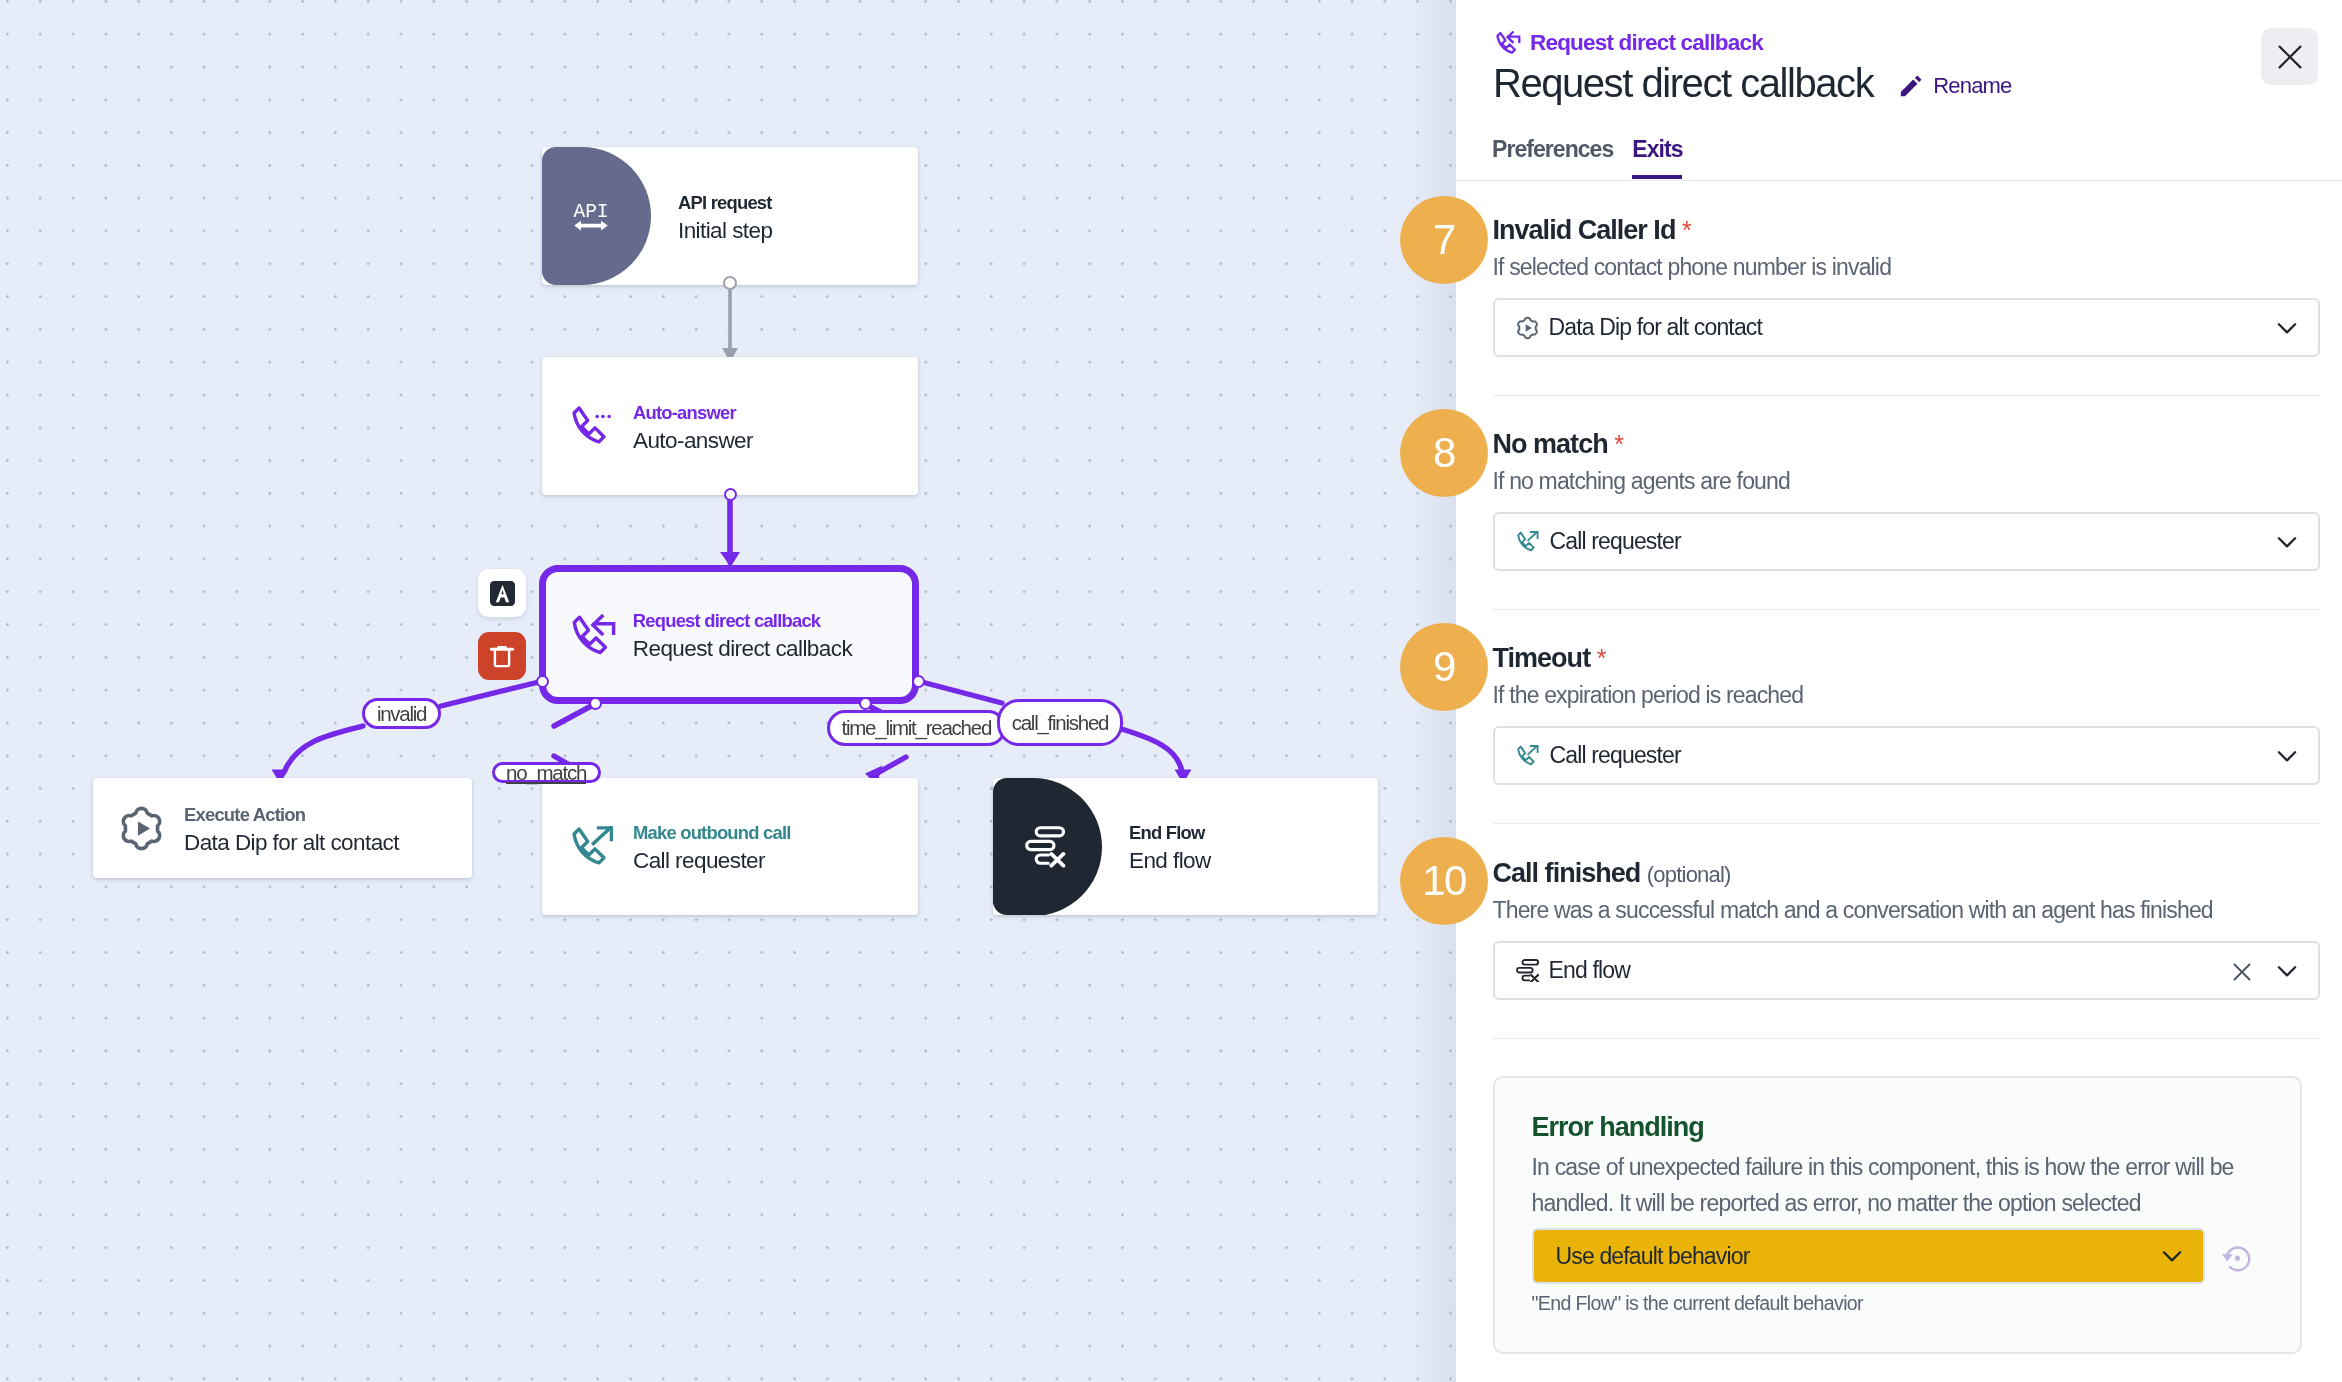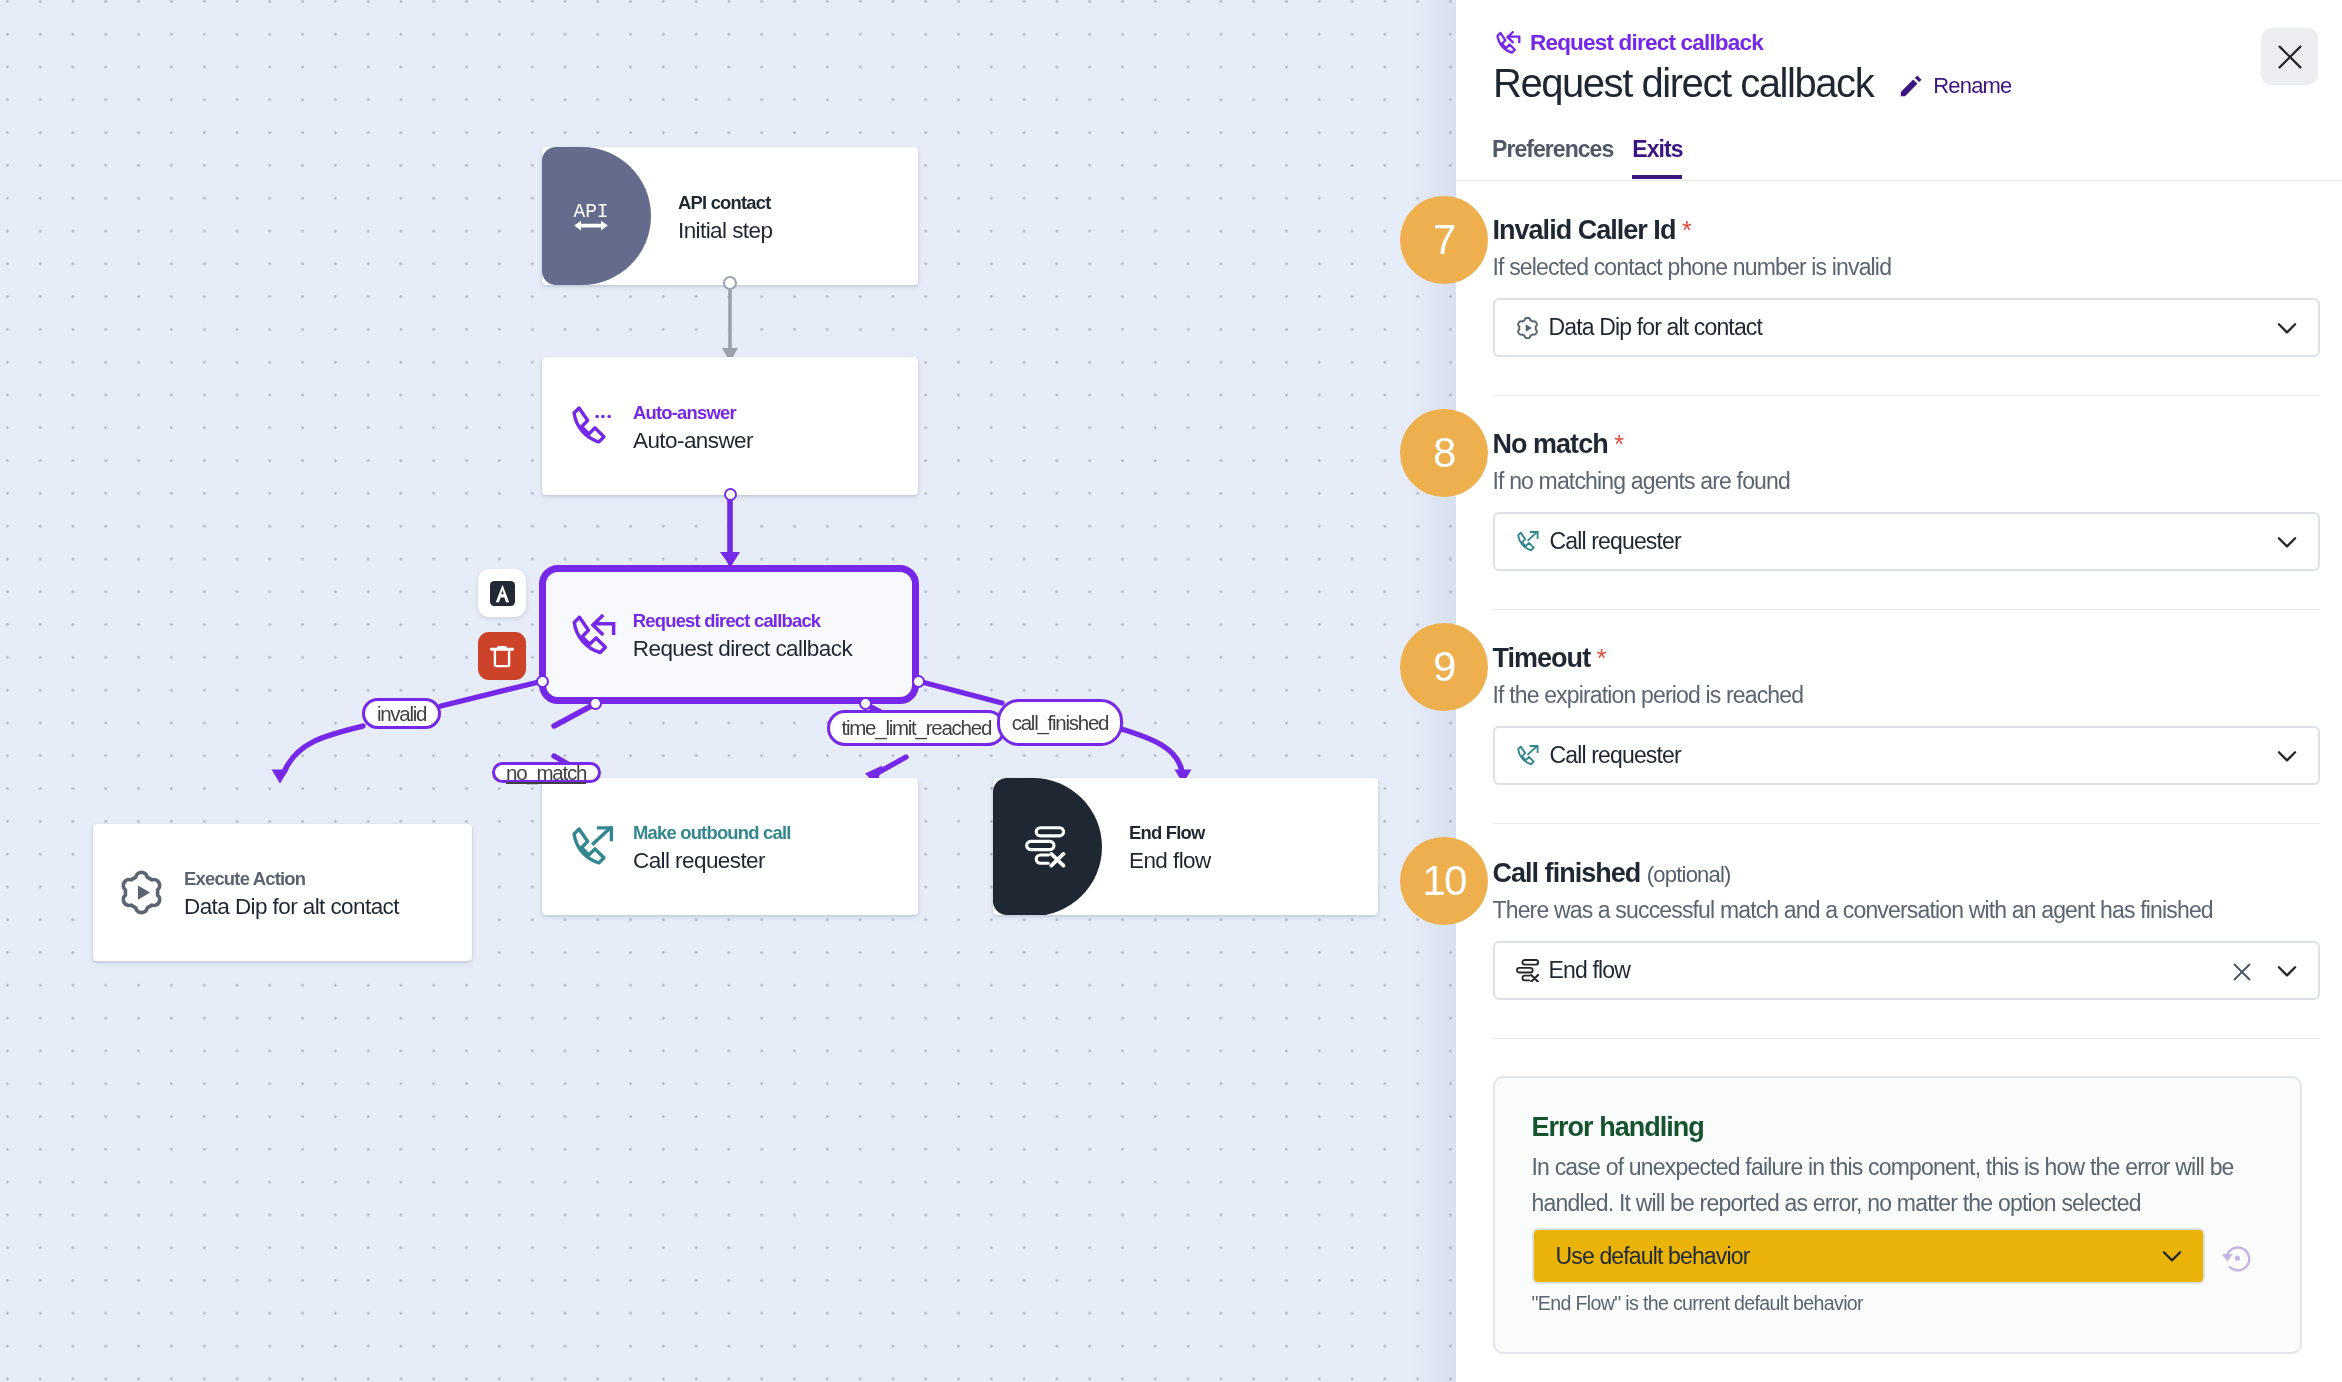--- a/index.html
+++ b/index.html
@@ -154,21 +154,21 @@
 
     <div class="node" id="n-api" style="left:542px; top:147px; width:376px; height:138px;">
       <div class="dcap" style="background:#646b8c;"></div>
       <div class="capicon">
         <svg width="36" height="32" viewBox="0 0 36 32">
           <text x="18" y="17.2" text-anchor="middle" font-family="'Liberation Mono', monospace" font-size="19.5" font-weight="400" fill="#fff" letter-spacing="0">API</text>
           <path d="M1.2 25.6 L8.0 20.8 L8.0 23.8 L28.0 23.8 L28.0 20.8 L34.8 25.6 L28.0 30.4 L28.0 27.4 L8.0 27.4 L8.0 30.4 Z" fill="#fff"></path>
         </svg>
       </div>
       <div class="txt capped">
-        <div class="ntype" style="color:#1f2733;">API contact</div>
+        <div class="ntype" style="color:#1f2733;">API request</div>
         <div class="nname">Initial step</div>
       </div>
     </div>
 
     <div class="node" id="n-auto" style="left:542px; top:357px; width:376px; height:138px;">
       <div class="icn">
         <svg width="46" height="46" viewBox="0 0 45 45" fill="none" stroke="#7528e8" stroke-width="3.35" stroke-linecap="round" stroke-linejoin="round">
           <path d="M8.9 4.9 L4.0 9.8 A 34 34 0 0 0 28.3 38.0 L33.2 33.1 L24.4 24.3 L18.4 30.3 L11.3 23.2 L17.3 17.2 Z"></path>
           <circle cx="26.6" cy="13.2" r="1.75" fill="#7528e8" stroke="none"></circle>
           <circle cx="32.2" cy="13.2" r="1.75" fill="#7528e8" stroke="none"></circle>
@@ -188,21 +188,21 @@
           <path d="M40.9 19.9 L40.9 11.0 L23.0 11.0"></path>
           <path d="M30.0 3.9 L21.5 12.2 L30.0 20.5"></path>
         </svg>
       </div>
       <div class="txt">
         <div class="ntype" style="color:#7528e8;">Request direct callback</div>
         <div class="nname">Request direct callback</div>
       </div>
     </div>
 
-    <div class="node" id="n-exec" style="left:93px; top:778px; width:379px; height:137px;margin-top:46px;">
+    <div class="node" id="n-exec" style="left:93px; top:778px; width:379px; height:100px;">
       <div class="icn" style="left:24px;">
         <svg width="45" height="47" viewBox="0 0 24 24" fill="none" stroke="#5b6472" stroke-width="1.95" stroke-linejoin="round" stroke-linecap="round">
           <path d="M8.95 3.84 A 3.10 3.10 0 0 1 15.05 3.84 L17.54 5.28 A 3.10 3.10 0 0 1 20.59 10.56 L20.59 13.44 A 3.10 3.10 0 0 1 17.54 18.72 L15.05 20.16 A 3.10 3.10 0 0 1 8.95 20.16 L6.46 18.72 A 3.10 3.10 0 0 1 3.41 13.44 L3.41 10.56 A 3.10 3.10 0 0 1 6.46 5.28 Z"></path>
           <path d="M10.1 8.2 L16.6 12.0 L10.1 15.8 Z" fill="#5b6472" stroke="none"></path>
         </svg>
       </div>
       <div class="txt">
         <div class="ntype" style="color:#5b6472;">Execute Action</div>
         <div class="nname">Data Dip for alt contact</div>
       </div>

